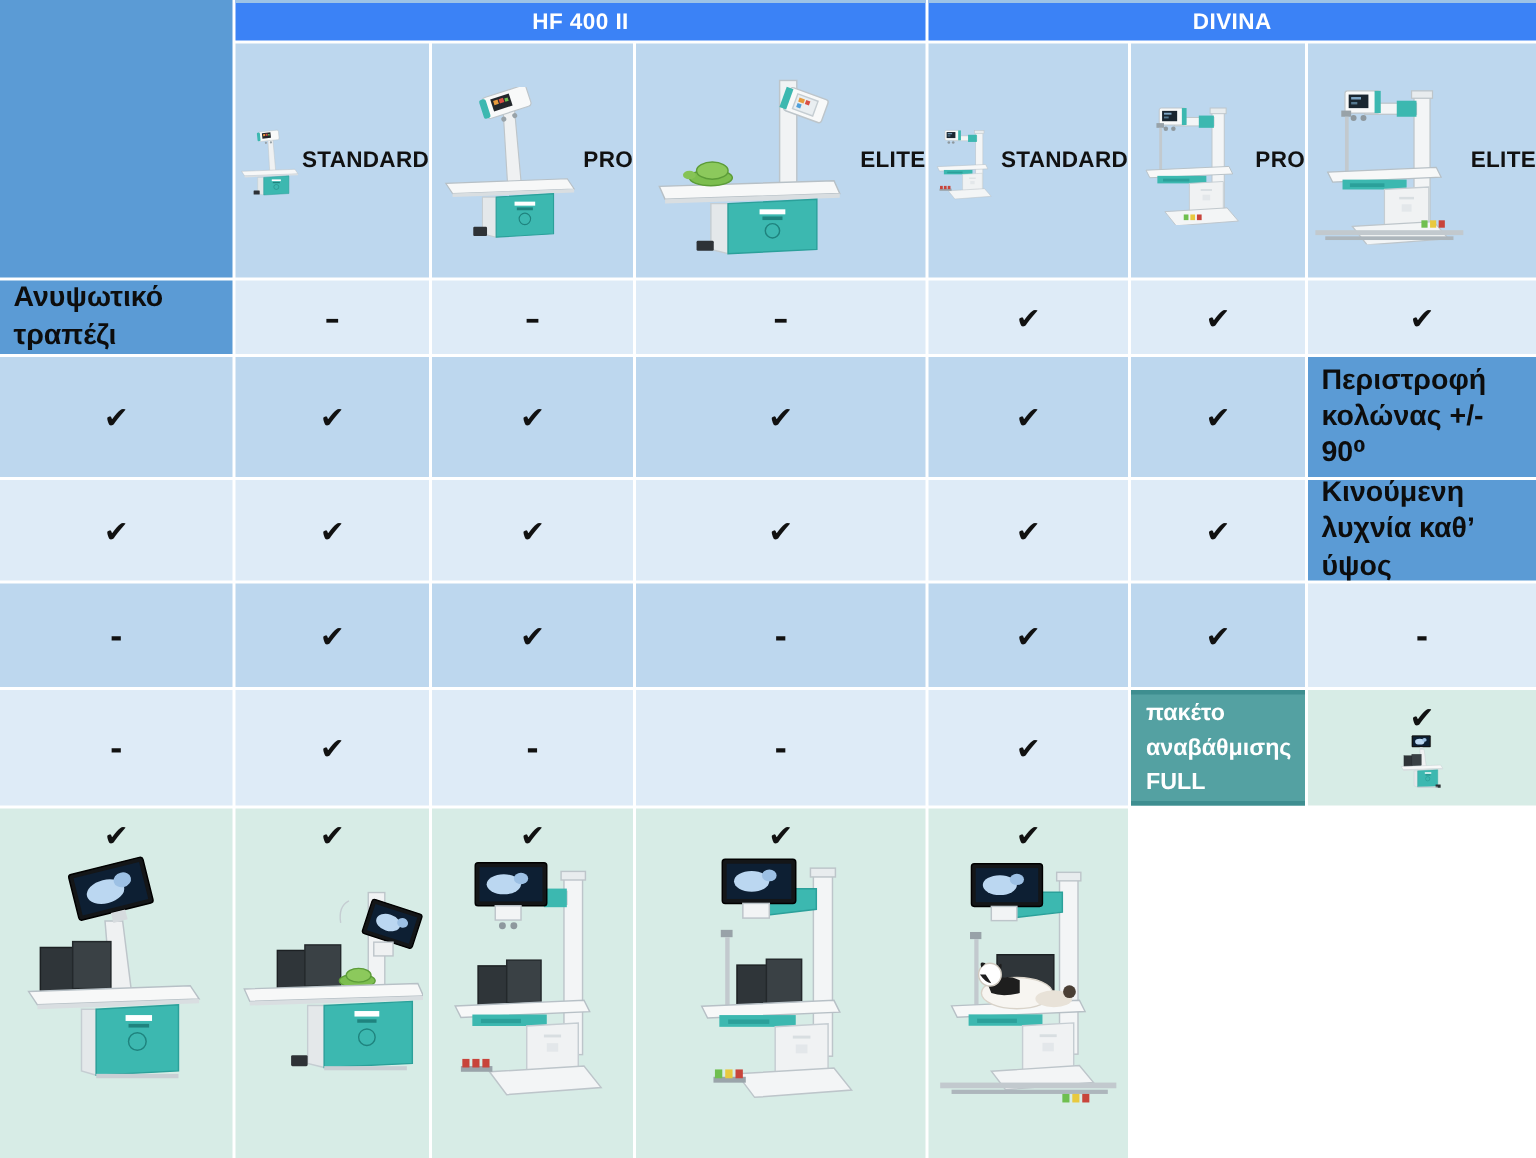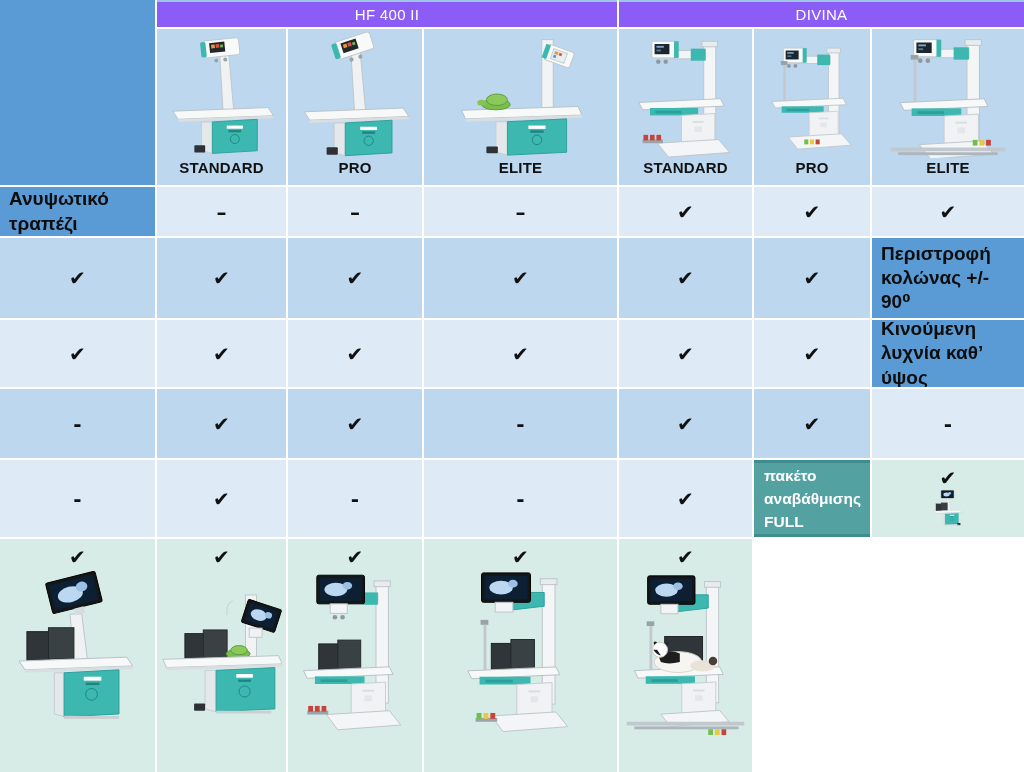--- a/index.html
+++ b/index.html
@@ -8,26 +8,26 @@
   .grid {
     display:grid;
     grid-template-columns:155px 129px 134px 193px 133px 116px 152px;
     grid-template-rows:27px 156px 49px 80px 67px 69px 77px 233px;
     gap:2px;
     width:1024px; height:772px;
     background:#ffffff;
   }
   .cell { position:relative; overflow:hidden; }
   .corner { grid-column:1; grid-row:1 / 3; background:#5B9BD5; }
-  .gh { background:#8b5cf6; color:#ffffff; font-weight:400; font-size:15px;
+  .gh { background:#3b82f6; color:#ffffff; font-weight:700; font-size:15px;
         display:flex; align-items:center; justify-content:center; letter-spacing:0.3px;
         border-top:2px solid #9DC3E6; }
   .gh1 { grid-column:2 / 5; grid-row:1; }
   .gh2 { grid-column:5 / 8; grid-row:1; }
-  .img-cell { background:#BDD7EE; display:flex; flex-direction:column; align-items:center; justify-content:flex-start; }
+  .img-cell { background:#BDD7EE; display:flex; flex-direction:row; align-items:center; justify-content:center; }
   .img-cell svg { flex:1 1 auto; width:92%; max-height:126px; margin-top:3px; }
   .model-label { font-weight:700; font-size:15px; color:#111111; margin:1px 0 3px 0; letter-spacing:0.2px; }
   .flabel { background:#5B9BD5; color:#0d0d0d; font-weight:700; font-size:19px; line-height:1.28;
             display:flex; align-items:center; padding:4px 4px 4px 9px; }
   .vcell { display:flex; align-items:center; justify-content:center; }
   .light { background:#DEEBF7; }
   .mid   { background:#BDD7EE; }
   .mark { font-family:"DejaVu Sans",sans-serif; font-weight:700; font-size:20px; color:#111111; line-height:1; }
   .dlabel { background:#54A1A2; color:#ffffff; font-weight:700; font-size:15.5px; line-height:1.5;
             display:flex; align-items:center; padding:0 12px 0 10px;

